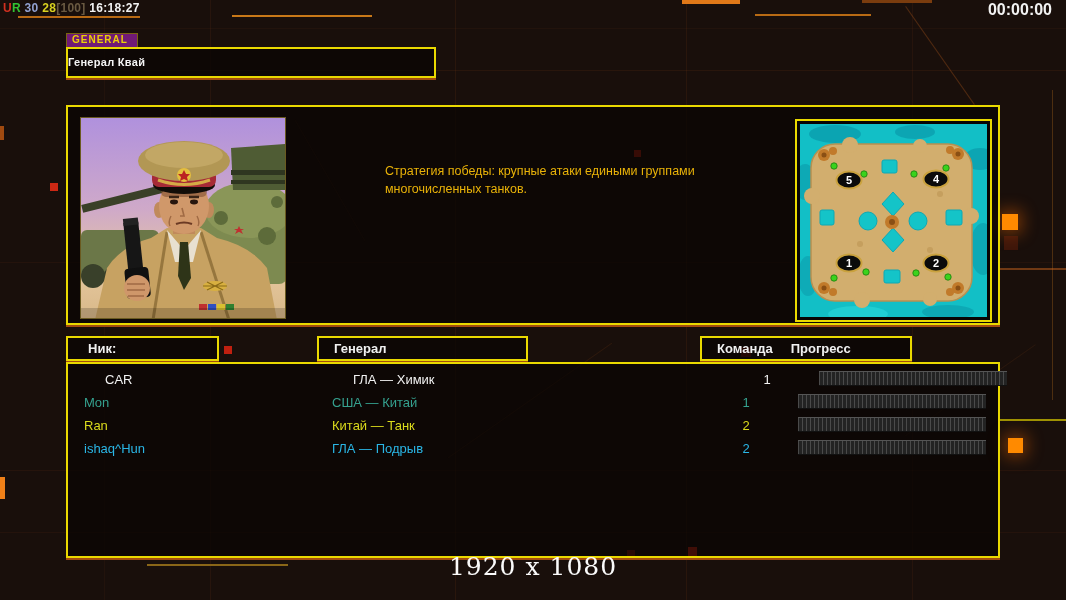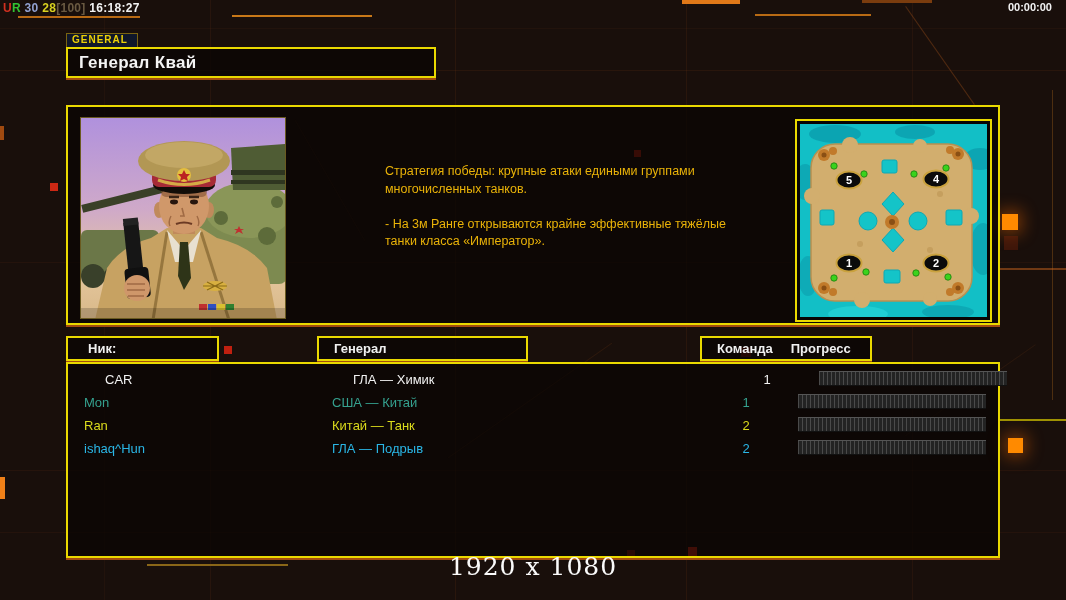--- a/index.html
+++ b/index.html
@@ -17,37 +17,37 @@
   .decor{position:absolute;pointer-events:none;}
 
   
   .topbar-left{position:absolute;left:3px;top:1px;font-size:12px;font-weight:bold;letter-spacing:.3px;white-space:pre;}
   .topbar-left .u{color:#d23020;}
   .topbar-left .r{color:#32c232;}
   .topbar-left .s1{color:#92a2d2;}
   .topbar-left .s2{color:#d8d020;}
   .topbar-left .s3{color:#6a5a42;}
   .topbar-left .clk{color:#f2f2f2;}
-  .topbar-right{position:absolute;right:14px;top:1px;font-size:11px;font-weight:bold;color:#f2f2f2;padding-left:20px;}
+  .topbar-right{position:absolute;right:14px;top:1px;font-size:16px;font-weight:bold;color:#f2f2f2;padding-left:20px;}
 
   
   .general-tab{
     position:absolute;left:66px;top:33px;width:72px;height:14px;
-    background:#0f172a;border:1px solid #7a6410;border-bottom:none;
+    background:#701a75;border:1px solid #7a6410;border-bottom:none;
     color:#ecd006;font-size:10px;font-weight:bold;letter-spacing:1px;
     line-height:12px;padding-left:5px;
   }
 
   .panel{
     position:absolute;border:2px solid var(--border-yellow);
     background:rgba(8,4,3,0.72);
     box-shadow:0 2px 0 var(--border-orange);
   }
   .title-box{left:66px;top:47px;width:370px;height:31px;}
-  .title-box .txt{color:#f4f4f4;font-size:17px;font-weight:600;line-height:27px;padding-left:11px;letter-spacing:.3px;}
+  .title-box .txt{color:#f4f4f4;font-size:11px;font-weight:600;line-height:27px;letter-spacing:.3px;}
 
   .main-box{left:66px;top:105px;width:934px;height:220px;}
 
   .portrait{
     position:absolute;left:12px;top:10px;width:206px;height:202px;
     border:1px solid #6a5a20;background:#201818;overflow:hidden;
   }
   .portrait svg{display:block;}
 
   .description{position:absolute;left:317px;top:56px;width:348px;color:#eab308;font-size:12.5px;line-height:1.42;}
@@ -65,21 +65,21 @@
     transform:translate(-50%,-50%);
   }
 
   
   .hdr{height:25px;}
   .hdr .txt{color:#f0f0f0;font-size:13px;font-weight:600;line-height:21px;}
   .hdr-nick{left:66px;top:336px;width:153px;}
   .hdr-nick .txt{padding-left:20px;}
   .hdr-general{left:317px;top:336px;width:211px;}
   .hdr-general .txt{padding-left:15px;}
-  .hdr-team{left:700px;top:336px;width:172px;}
+  .hdr-team{left:700px;top:336px;width:212px;}
   .hdr-team .txt{display:inline-block;}
   .hdr-team .t1{padding-left:15px;}
   .hdr-team .t2{padding-left:18px;}
 
   
   .table-box{left:66px;top:362px;width:934px;height:196px;}
   .t-row{position:absolute;left:0;width:930px;height:23px;font-size:13px;}
   .t-row.r0{top:5px;}
   .t-row.r1{top:28px;}
   .t-row.r2{top:51px;}
@@ -222,21 +222,20 @@
         <rect x="118" y="186" width="8" height="6" fill="#c03030"></rect>
         <rect x="127" y="186" width="8" height="6" fill="#3050c0"></rect>
         <rect x="136" y="186" width="8" height="6" fill="#d8c030"></rect>
         <rect x="145" y="186" width="8" height="6" fill="#308030"></rect>
         <rect x="0" y="190" width="206" height="12" fill="#000" opacity="0.18"></rect>
       </svg>
     </div>
 
     <div class="description">
       <p>Стратегия победы: крупные атаки едиными группами многочисленных танков.</p>
-      <p>- На 3м Ранге открываются крайне эффективные тяжёлые танки класса «Император».</p>
     </div>
 
     <div class="map-frame">
       <div class="map-inner">
         <svg width="187" height="193" viewBox="0 0 187 193">
           <rect width="187" height="193" fill="#12bfc6"></rect>
           <ellipse cx="35" cy="10" rx="26" ry="9" fill="#0b9fae" opacity=".85"></ellipse>
           <ellipse cx="115" cy="8" rx="20" ry="7" fill="#0b9fae" opacity=".8"></ellipse>
           <ellipse cx="180" cy="35" rx="16" ry="11" fill="#0b9fae" opacity=".8"></ellipse>
           <ellipse cx="5" cy="58" rx="11" ry="18" fill="#0b9fae" opacity=".7"></ellipse>

